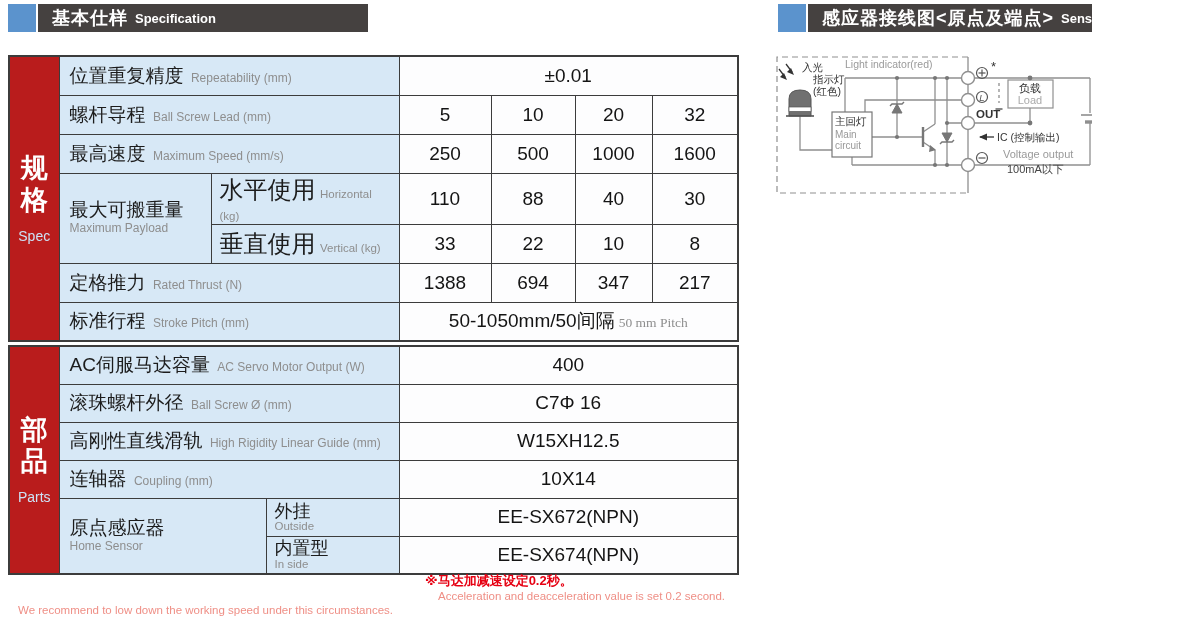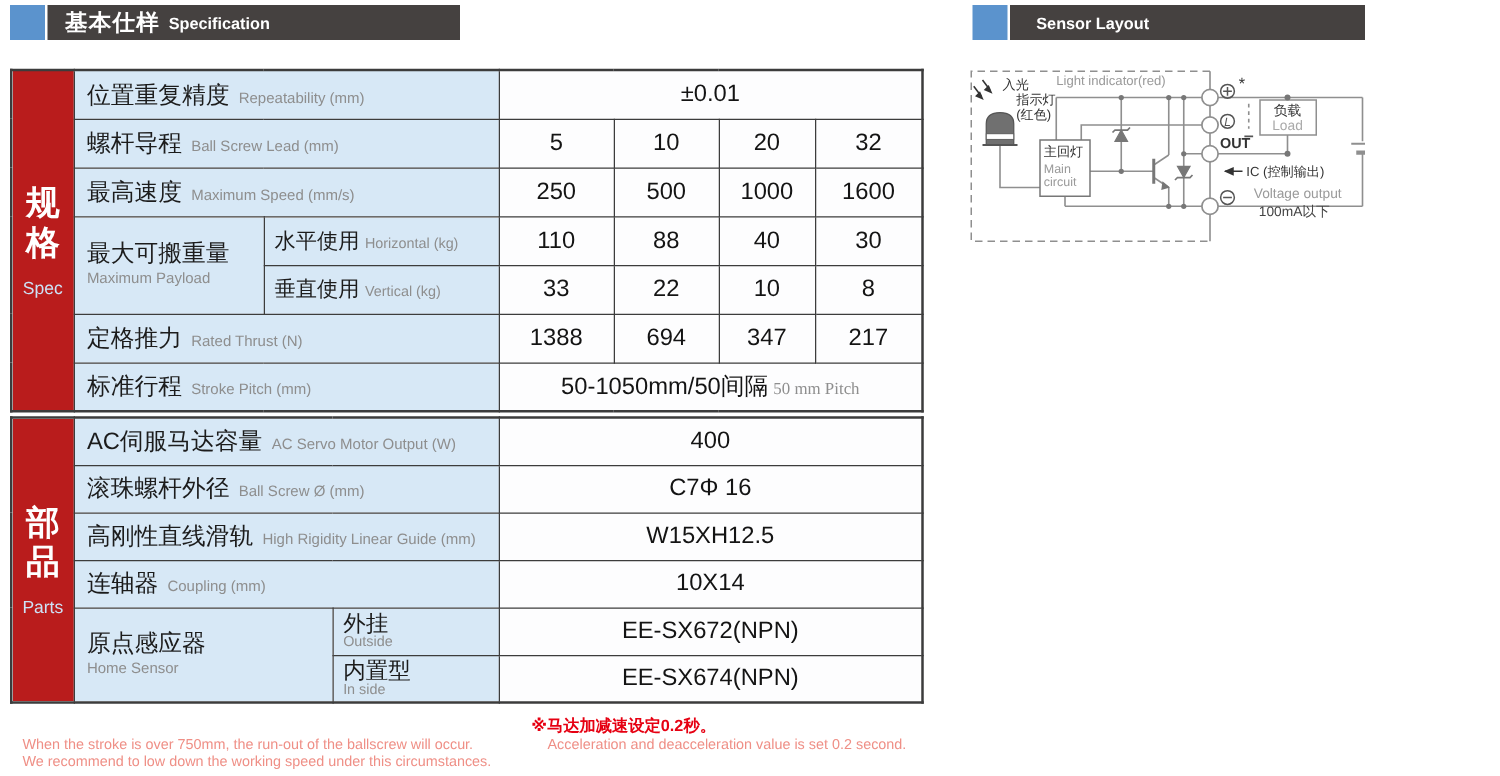--- a/index.html
+++ b/index.html
@@ -24,21 +24,21 @@
           word-break:break-all;line-height:1.15;text-align:center;}
   .sec-en{font-size:14px;color:#cde2f6;text-align:center;margin-top:12px;}
   td.lbl{background:#d7e8f6;vertical-align:middle;padding:0 4px 0 10px;}
   td.sub{background:#d7e8f6;vertical-align:middle;padding:0 4px 0 8px;}
   td.val{background:#fdfdfe;text-align:center;vertical-align:middle;
          font-size:19px;color:#141414;padding:0;}
   .zh{font-size:19px;color:#1c1c1c;}
   .en{font-size:12px;color:#8e8e8e;margin-left:3px;}
   .zh-blk{display:block;font-size:19px;color:#1c1c1c;line-height:1.1;}
   .en-blk{display:block;font-size:12px;color:#8e8e8e;line-height:1.1;margin-top:1px;}
-  .zh-sm{font-size:17px;color:#1c1c1c;margin-top:12px;}
+  .zh-sm{font-size:24px;color:#1c1c1c;margin-top:12px;}
   .en-sm{font-size:11.5px;color:#8e8e8e;}
   .zh-sm-blk{display:block;font-size:18px;color:#1c1c1c;line-height:1.05;}
   .en-sm-blk{display:block;font-size:11.5px;color:#8e8e8e;line-height:1.05;}
   .v-en{font-size:13.5px;color:#8e8e8e;margin-left:4px;font-family:Liberation Serif, serif;}
   
   .note{position:absolute;white-space:nowrap;}
   .note-zh{font-size:13px;font-weight:bold;color:#e60012;}
   .note-en{font-size:11.5px;color:#ef8f86;}
   
   .diagram{position:absolute;left:775px;top:45px;}
@@ -52,20 +52,21 @@
     <div class="bar-sq"></div>
     <div class="bar-dark" style="width:302px;">
       <span class="bar-zh">基本仕样</span>
       <span class="bar-en">Specification</span>
     </div>
   </div>
 
   <div class="bar" style="left:778px;width:414px;">
     <div class="bar-sq"></div>
     <div class="bar-dark" style="width:356px;">
+      <span class="bar-zh">感应器接线图&lt;原点及端点&gt;</span>
       <span class="bar-en">Sensor Layout</span>
     </div>
   </div>
 
   <div class="tablewrap">
 
     <table class="spec">
       <colgroup>
         <col style="width:50px">
           <col style="width:152px">
@@ -322,18 +323,17 @@
       <line x1="203.5" y1="113" x2="210.5" y2="113"></line>
     </g>
 
     <line x1="205" y1="92" x2="219" y2="92" stroke="#333" stroke-width="1.3"></line>
     <polygon points="204,92 212,88.5 212,95.5" fill="#333"></polygon>
     <text x="222" y="96" font-size="10.5" fill="#333">IC (控制输出)</text>
     <text x="228" y="113" font-size="11" fill="#9a9a9a">Voltage output</text>
     <text x="232" y="128" font-size="11" fill="#444">100mA以下</text>
   </svg>
 
-  <div class="note note-en" style="left:18px;top:590px;">When the stroke is over 750mm, the run-out of the ballscrew will occur.</div>
   <div class="note note-en" style="left:18px;top:604px;">We recommend to low down the working speed under this circumstances.</div>
   <div class="note note-zh" style="left:425px;top:572px;">※马达加减速设定0.2秒。</div>
   <div class="note note-en" style="left:438px;top:590px;">Acceleration and deacceleration value is set 0.2 second.</div>
 
 </div>
 
 </body></html>

